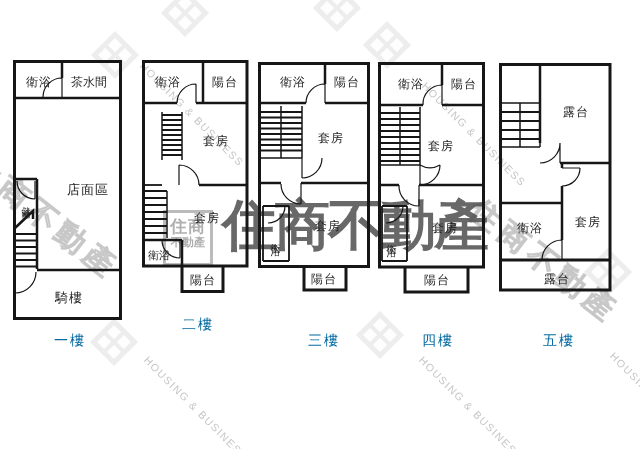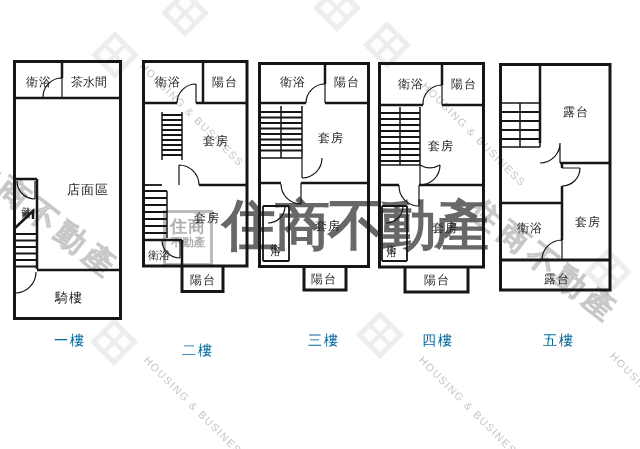--- a/index.html
+++ b/index.html
@@ -163,21 +163,21 @@
     <div class="lbl vert vtiny" style="left:26px;top:202px;">儲藏室</div>
     <div class="lbl big" style="left:69px;top:297px;">騎樓</div>
     <div class="lbl floor-name" style="left:70px;top:341px;">一樓</div>
 
     <div class="lbl" style="left:168px;top:82px;">衛浴</div>
     <div class="lbl" style="left:225px;top:82px;">陽台</div>
     <div class="lbl" style="left:216px;top:141px;">套房</div>
     <div class="lbl" style="left:207px;top:218px;">套房</div>
     <div class="lbl small" style="left:159px;top:255px;">衛浴</div>
     <div class="lbl" style="left:203px;top:280px;">陽台</div>
-    <div class="lbl floor-name" style="left:198px;top:351px;">二樓</div>
+    <div class="lbl floor-name" style="left:198px;top:325px;">二樓</div>
 
     <div class="lbl" style="left:293px;top:82px;">衛浴</div>
     <div class="lbl" style="left:347px;top:82px;">陽台</div>
     <div class="lbl" style="left:331px;top:138px;">套房</div>
     <div class="lbl" style="left:328px;top:226px;">套房</div>
     <div class="lbl vert" style="left:275px;top:238px;font-size:10px;">衛浴</div>
     <div class="lbl" style="left:324px;top:279px;">陽台</div>
     <div class="lbl floor-name" style="left:324px;top:341px;">三樓</div>
 
     <div class="lbl" style="left:411px;top:84px;">衛浴</div>

